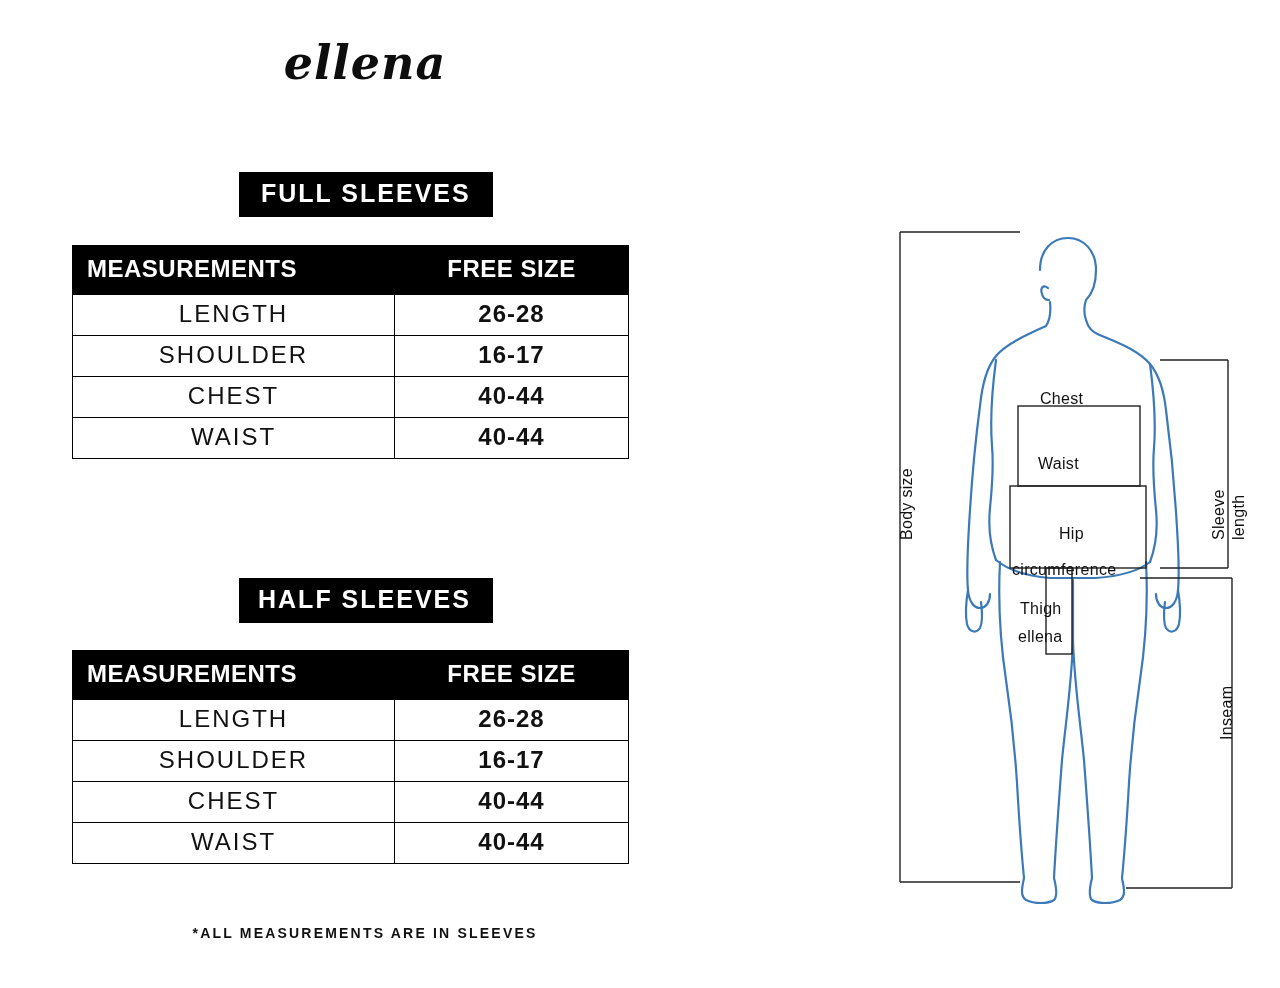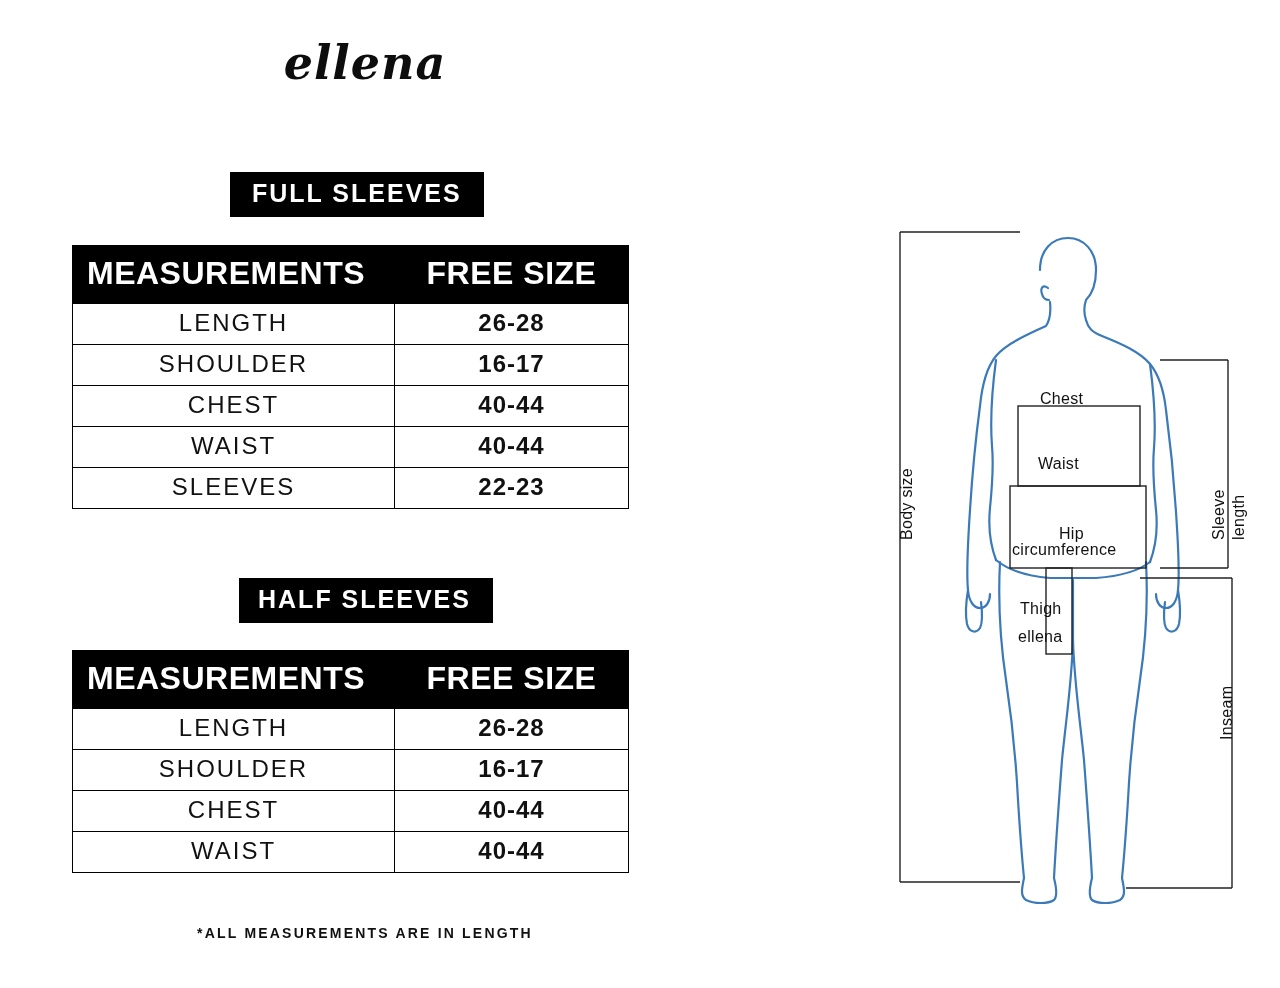--- a/index.html
+++ b/index.html
@@ -51,37 +51,37 @@
     position: absolute;
     background: #000000;
     color: #ffffff;
     font-size: 25px;
     font-weight: 700;
     letter-spacing: 2px;
     padding: 9px 22px 11px 22px;
     line-height: 1;
     white-space: nowrap;
   }
-  #chip-full  { left: 230px; top: 172px; }
+  #chip-full  { left: 239px; top: 172px; }
   #chip-half  { left: 239px; top: 578px; padding-left: 19px; }
 
   
   .sizetable {
     position: absolute;
     border-collapse: collapse;
     width: 540px;
     table-layout: fixed;
   }
   #table-full { left: 72px; top: 245px; }
   #table-half { left: 72px; top: 650px; }
 
   .sizetable th {
     background: #000000;
     color: #ffffff;
-    font-size: 32px;
+    font-size: 24px;
     font-weight: 700;
     letter-spacing: 0.5px;
     padding: 9px 0 11px 0;
     border: 1px solid #000;
   }
   .sizetable th.th-left {
     text-align: left;
     padding-left: 14px;
     width: 307px;
   }
@@ -133,21 +133,21 @@
     white-space: nowrap;
     letter-spacing: 0.3px;
   }
   .vert {
     transform: rotate(-90deg);
     transform-origin: left top;
   }
   #lbl-chest { left: 200px; top: 180px; }
   #lbl-waist { left: 198px; top: 245px; }
   #lbl-hip   { left: 219px; top: 315px; text-align: center; }
-  #lbl-hipcirc { left: 172px; top: 331px; }
+  #lbl-hipcirc { left: 172px; top: 351px; }
   #lbl-thigh { left: 180px; top: 390px; }
   #lbl-thighw{ left: 178px; top: 418px; }
   #lbl-bodysize { left: 58px; top: 330px; }
   #lbl-sleeve1 { left: 370px; top: 330px; }
   #lbl-sleeve2 { left: 390px; top: 330px; }
   #lbl-inseam { left: 378px; top: 530px; }
 </style>
 </head>
 <body>
 
@@ -175,24 +175,20 @@
       <td class="val">16-17</td>
     </tr>
     <tr>
       <td>CHEST</td>
       <td class="val">40-44</td>
     </tr>
     <tr>
       <td>WAIST</td>
       <td class="val">40-44</td>
     </tr>
-    <tr>
-      <td>SLEEVES</td>
-      <td class="val">22-23</td>
-    </tr>
   </tbody>
 </table>
 
 <table class="sizetable" id="table-half">
   <thead>
     <tr>
       <th class="th-left">MEASUREMENTS</th>
       <th class="th-right">FREE SIZE</th>
     </tr>
   </thead>
@@ -209,21 +205,21 @@
       <td>CHEST</td>
       <td class="val">40-44</td>
     </tr>
     <tr>
       <td>WAIST</td>
       <td class="val">40-44</td>
     </tr>
   </tbody>
 </table>
 
-<div class="footnote">*ALL MEASUREMENTS ARE IN LENGTH</div>
+<div class="footnote">*ALL MEASUREMENTS ARE IN SLEEVES</div>
 
 <div class="figure">
   <svg width="430" height="720" viewBox="0 0 430 720">
     <g fill="none" stroke="#3b79b8" stroke-width="2.2" stroke-linejoin="round" stroke-linecap="round">
 
       <path d="M200 60 C200 40 212 28 228 28 C244 28 256 41 256 60 C256 74 252 84 246 90
                C244 96 244 104 246 110"></path>
       <path d="M208 78 C203 74 200 78 202 84 C203 88 206 90 209 90"></path>
 
       <path d="M210 92 C211 102 210 110 206 116 C188 124 166 134 156 146

